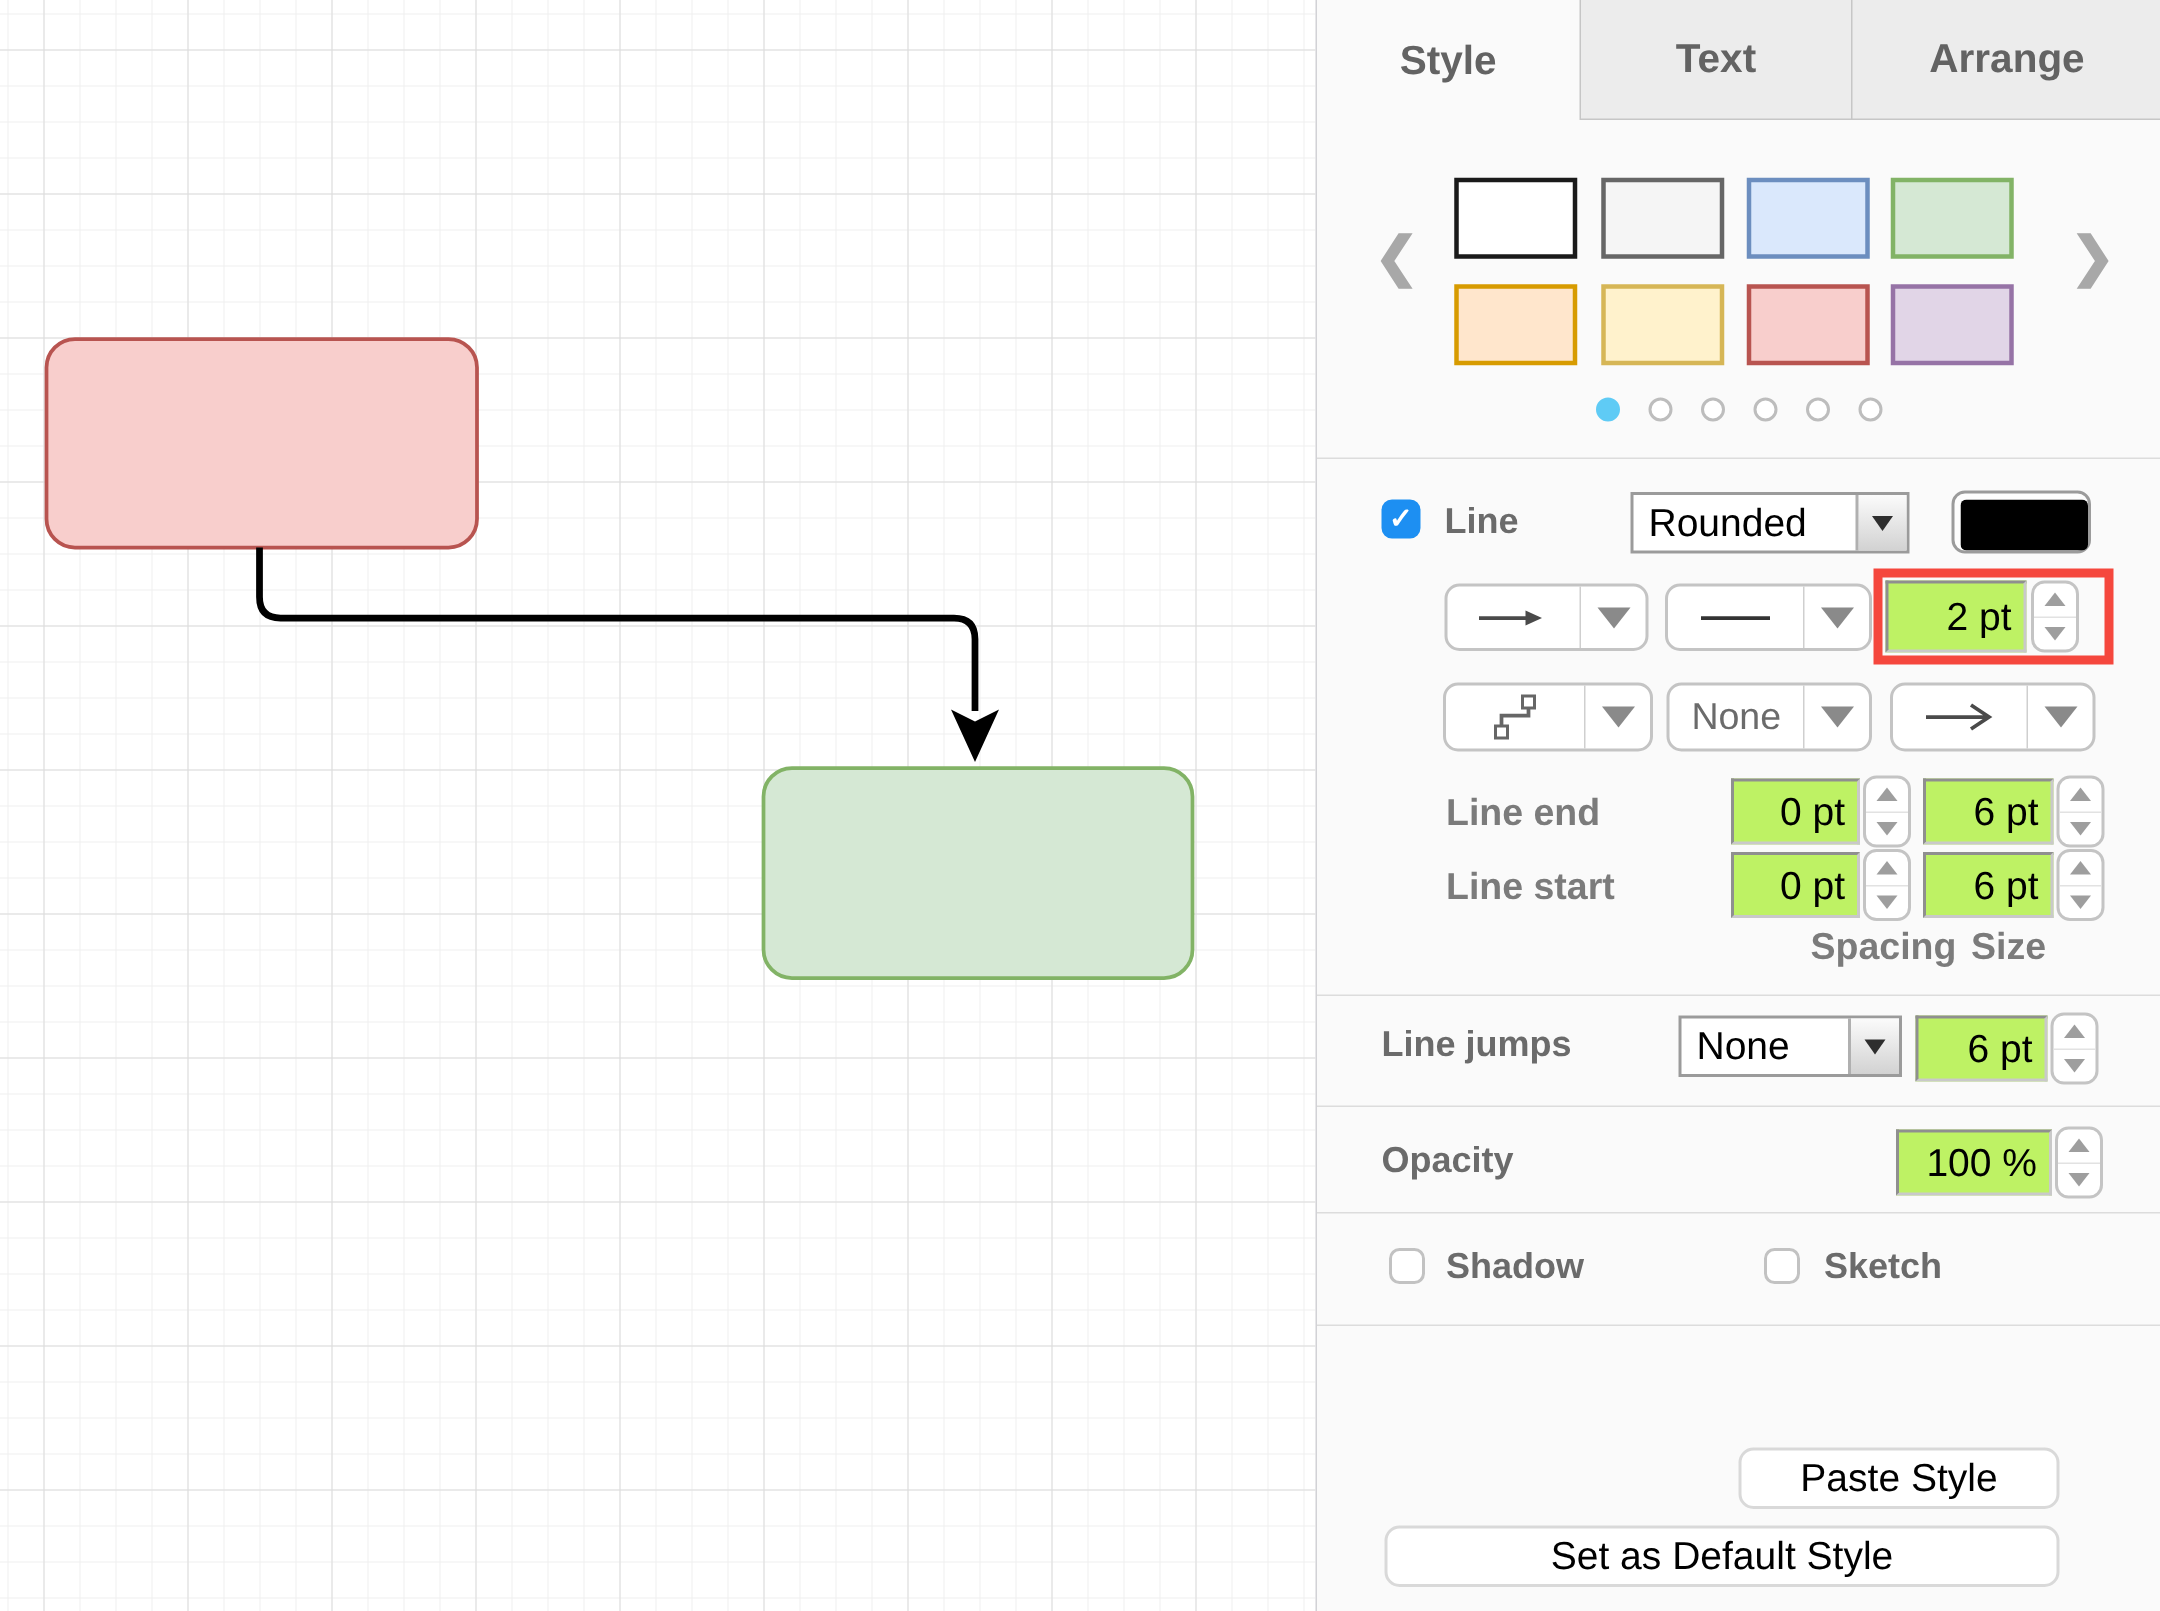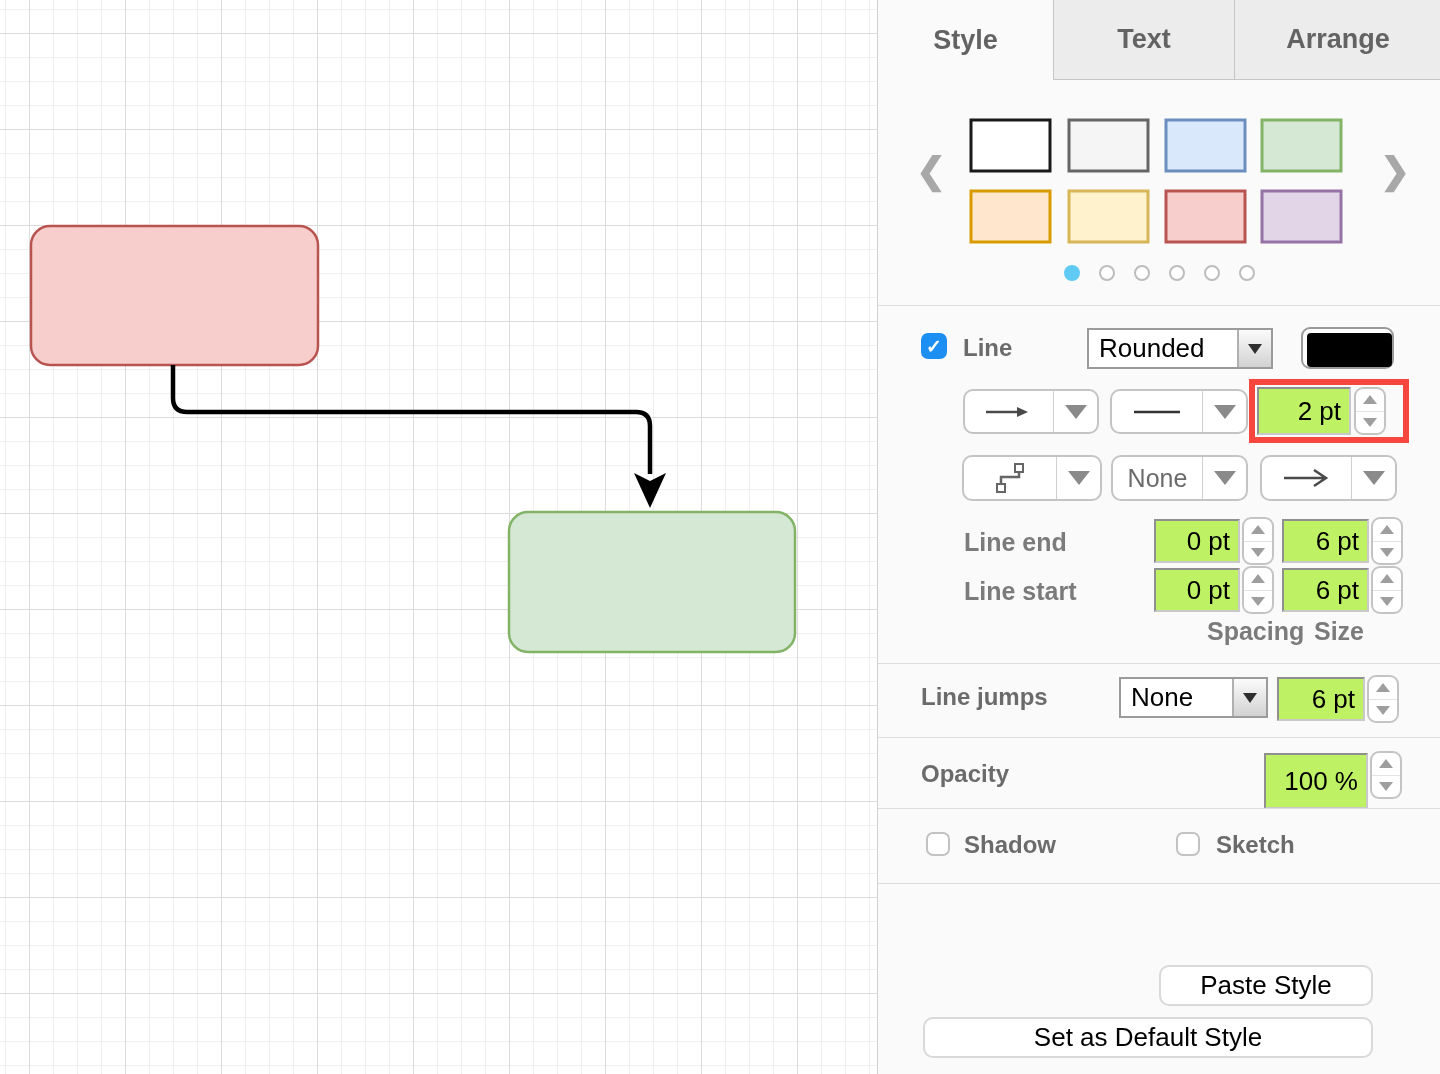--- a/index.html
+++ b/index.html
@@ -301,21 +301,21 @@
         <span class="tri-up-s"></span>
       </span>
     <span class="half">
         <span class="tri-dn-s"></span>
       </span>
   </div>
 
   <div class="divider" style="top:737px;"></div>
 
   <div class="lblb" style="left:43px; top:760px;">Opacity</div>
-  <input class="num" style="left: 386px; top: 753px; width: 104px; height: 56px;" readonly="" value="100 %">
+  <input class="num" style="left: 386px; top: 753px; width: 104px; height: 44px;" readonly="" value="100 %">
   <div class="stepper" style="left:492px; top:751px; height:48px;">
     <span class="half">
         <span class="tri-up-s"></span>
       </span>
     <span class="half">
         <span class="tri-dn-s"></span>
       </span>
   </div>
 
   <div class="divider" style="top:808px;"></div>

